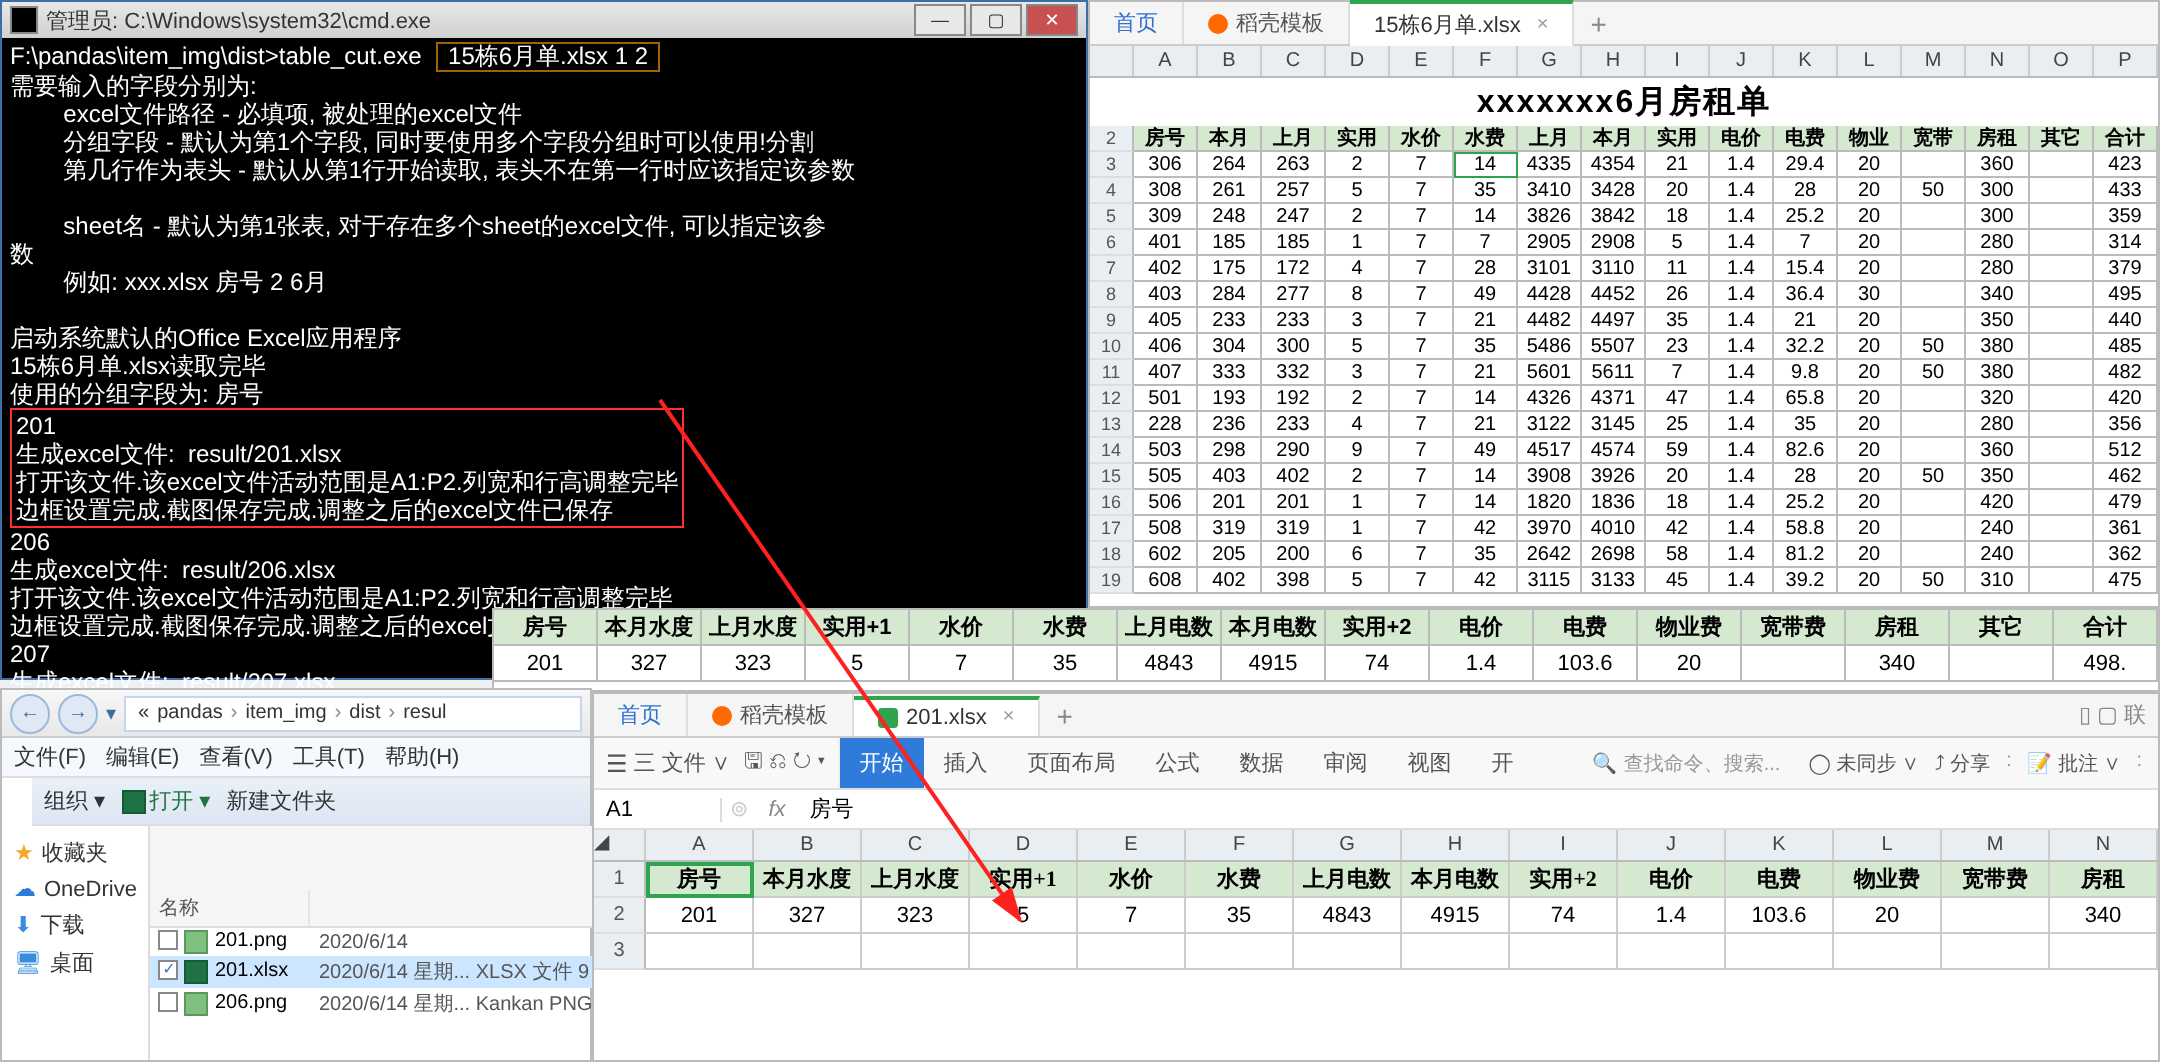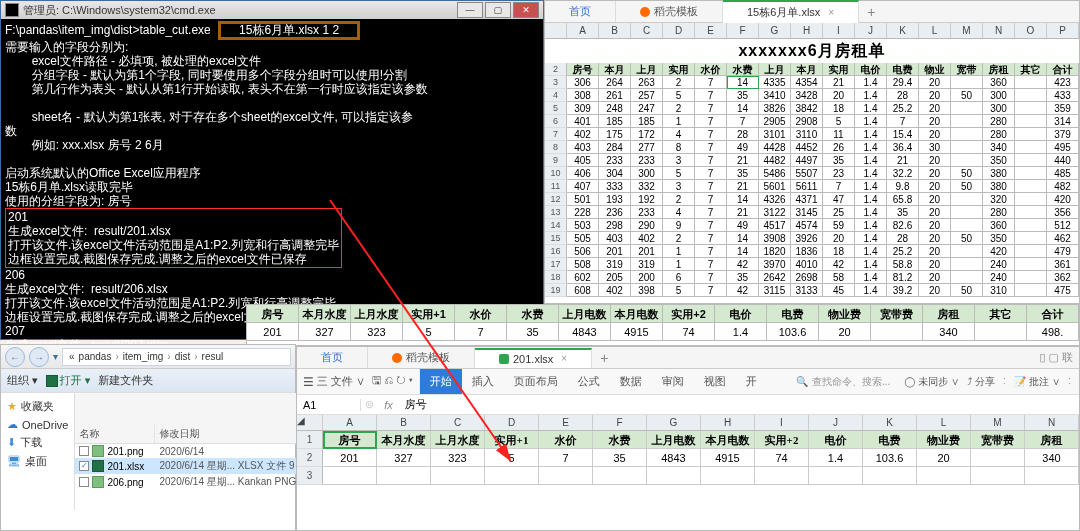--- a/index.html
+++ b/index.html
@@ -7,27 +7,27 @@
 
 
 .cmd-window { position: absolute; left: 0; top: 0; width: 544px; height: 340px; background: #000; border: 1px solid #3a6ea5; }
 .cmd-titlebar { height: 18px; background: linear-gradient(#e8e8e8,#d0d0d0); display: flex; align-items: center; padding: 0 4px; font-size: 11px; color: #333; }
 .cmd-titlebar .icon { width: 14px; height: 14px; background: #000; border: 1px solid #888; margin-right: 4px; }
 .cmd-titlebar .title { flex: 1; }
 .cmd-titlebar .btns { display: flex; gap: 2px; }
 .cmd-titlebar .btn { width: 26px; height: 16px; border: 1px solid #888; background: #e8e8e8; font-size: 9px; text-align: center; line-height: 14px; }
 .cmd-titlebar .btn.close { background: #c75050; color: #fff; }
 .cmd-body { padding: 2px 4px; color: #fff; font-family: "NSimSun", "Consolas", monospace; font-size: 12px; line-height: 14px; white-space: pre; overflow: hidden; }
-.cmd-body .hl1 { border: 3px solid #a16207; display: inline-block; padding: 0 18px; line-height: 13px; }
+.cmd-body .hl1 { border: 1px solid #a16207; display: inline-block; padding: 0 5px; line-height: 13px; }
 .cmd-body .hl2 { border: 1px solid #ff3030; display: inline-block; padding: 1px 2px; }
 
 
 .sheet-top { position: absolute; left: 544px; top: 0; right: 0; height: 304px; background: #fff; border: 1px solid #bbb; }
 .sheet-tabs { height: 22px; background: #f5f5f5; display: flex; align-items: center; border-bottom: 1px solid #ccc; font-size: 11px; }
-.sheet-tabs .tab { padding: 3px 24px; border-right: 1px solid #ddd; display: flex; align-items: center; gap: 4px; color: #555; }
+.sheet-tabs .tab { padding: 3px 12px; border-right: 1px solid #ddd; display: flex; align-items: center; gap: 4px; color: #555; }
 .sheet-tabs .tab.active { background: #fff; border-top: 2px solid #2ea44f; color: #333; }
 .sheet-tabs .tab.home { color: #2f6fd0; }
 .sheet-tabs .doc-ico { width: 10px; height: 10px; background: #2ea44f; border-radius: 2px; }
 .sheet-tabs .doc-ico.orange { background: #ff6a00; border-radius: 50%; }
 .sheet-tabs .close-x { color: #999; font-size: 10px; margin-left: 4px; }
 .sheet-tabs .add { padding: 0 8px; color: #888; font-size: 14px; }
 
 .grid-head { display: flex; height: 16px; background: #e9eef3; border-bottom: 1px solid #bbb; font-size: 10px; color: #444; }
 .grid-head .corner { width: 22px; border-right: 1px solid #ccc; }
 .grid-head .col { flex: 1; text-align: center; border-right: 1px solid #ccc; line-height: 16px; min-width: 0; }
@@ -75,34 +75,34 @@
 .grid2 .cell.selcell { outline: 2px solid #2ea44f; outline-offset: -2px; }
 
 
 .explorer { position: absolute; left: 0; top: 344px; width: 296px; bottom: 0; background: #fff; border: 1px solid #bbb; }
 .exp-top { height: 24px; background: linear-gradient(#f7f7f7,#e8e8e8); display: flex; align-items: center; padding: 0 4px; gap: 4px; border-bottom: 1px solid #ccc; }
 .exp-top .nav-btn { width: 20px; height: 20px; border-radius: 50%; background: #e0e8f4; border: 1px solid #9cb8dc; display: flex; align-items: center; justify-content: center; font-size: 10px; color: #3a6ea5; }
 .exp-top .crumbs { flex: 1; background: #fff; border: 1px solid #c5d6ec; height: 18px; font-size: 10px; display: flex; align-items: center; padding: 0 4px; color: #333; overflow: hidden; }
 .exp-top .crumbs span { padding: 0 2px; }
 .exp-top .crumbs .sep { color: #888; }
 .exp-menu { height: 20px; display: flex; align-items: center; padding: 0 6px; gap: 10px; font-size: 11px; color: #333; border-bottom: 1px solid #ddd; background: #f5f8fc; }
-.exp-toolbar { height: 24px; display: flex; align-items: center; padding: 0 6px; gap: 8px; font-size: 11px; color: #333; border-bottom: 1px solid #ddd; background: linear-gradient(#e9f0f8,#dce6f2); }
+.exp-toolbar { height: 24px; display: flex; align-items: center; padding: 0 6px; gap: 8px; font-size: 11px; color: #333; border-bottom: 1px solid #ddd; background: linear-gradient(#e9f0f8,#dce6f2); margin-left: 15px; }
 .exp-toolbar .tb-item { display: flex; align-items: center; gap: 2px; }
 .exp-body { display: flex; height: calc(100% - 68px); }
 .exp-tree { width: 110px; border-right: 1px solid #ddd; padding: 4px 2px; font-size: 11px; }
 .exp-tree .node { display: flex; align-items: center; gap: 4px; padding: 2px 4px; color: #333; }
 .exp-tree .star { color: #f5a623; }
 .exp-list { flex: 1; font-size: 10px; }
 .exp-list .lhdr { display: flex; border-bottom: 1px solid #ddd; color: #555; background: #f5f5f5; }
 .exp-list .lhdr > div { padding: 2px 4px; border-right: 1px solid #e5e5e5; margin-top: 32px; }
 .exp-list .lhdr .c1 { width: 80px; }
 .exp-list .lhdr .c2 { flex: 1; }
 .exp-list .litem { display: flex; align-items: center; padding: 1px 0; }
 .exp-list .litem.sel { background: #cde6ff; }
-.exp-list .litem .c1 { width: 80px; display: flex; align-items: center; gap: 3px; padding: 0 4px; }
+.exp-list .litem .c1 { width: 80px; display: flex; gap: 3px; padding: 0 4px; }
 .exp-list .litem .c2 { flex: 1; padding: 0 4px; color: #555; overflow: hidden; white-space: nowrap; }
 .fico { width: 12px; height: 12px; display: inline-block; }
 .fico.png { background: #7fbf7f; border: 1px solid #5a9a5a; }
 .fico.xlsx { background: #1f7244; border: 1px solid #155a34; }
 .chk { width: 10px; height: 10px; border: 1px solid #888; background: #fff; font-size: 8px; line-height: 8px; text-align: center; color: #2f7bd9; }
 
 
 .arrow-svg { position: absolute; pointer-events: none; }
 </style>
 </head>
@@ -573,20 +573,27 @@
       <span>«</span>
         <span>pandas</span>
         <span class="sep">›</span>
         <span>item_img</span>
         <span class="sep">›</span>
         <span>dist</span>
         <span class="sep">›</span>
         <span>resul</span>
     </div>
   </div>
+  <div class="exp-menu">
+    <span>文件(F)</span>
+    <span>编辑(E)</span>
+    <span>查看(V)</span>
+    <span>工具(T)</span>
+    <span>帮助(H)</span>
+  </div>
   <div class="exp-toolbar">
     <span class="tb-item">组织 ▾</span>
     <span class="tb-item" style="color:#1f7244">
         <span class="fico xlsx"></span>
         <span>打开 ▾</span>
       </span>
     <span class="tb-item">新建文件夹</span>
   </div>
   <div class="exp-body">
     <div class="exp-tree">
@@ -603,21 +610,20 @@
           <span>下载</span>
         </div>
       <div class="node">
           <span style="color:#3a8dde">🖥</span>
           <span>桌面</span>
         </div>
     </div>
     <div class="exp-list">
       <div class="lhdr">
         <div class="c1">名称</div>
-        <div class="c2">修改日期</div>
       </div>
       <div id="file-items">
           <div class="litem">
             <div class="c1">
               <span class="chk"></span>
               <span class="fico png"></span>
               <span>201.png</span>
             </div>
             <div class="c2">2020/6/14</div>
           </div>

